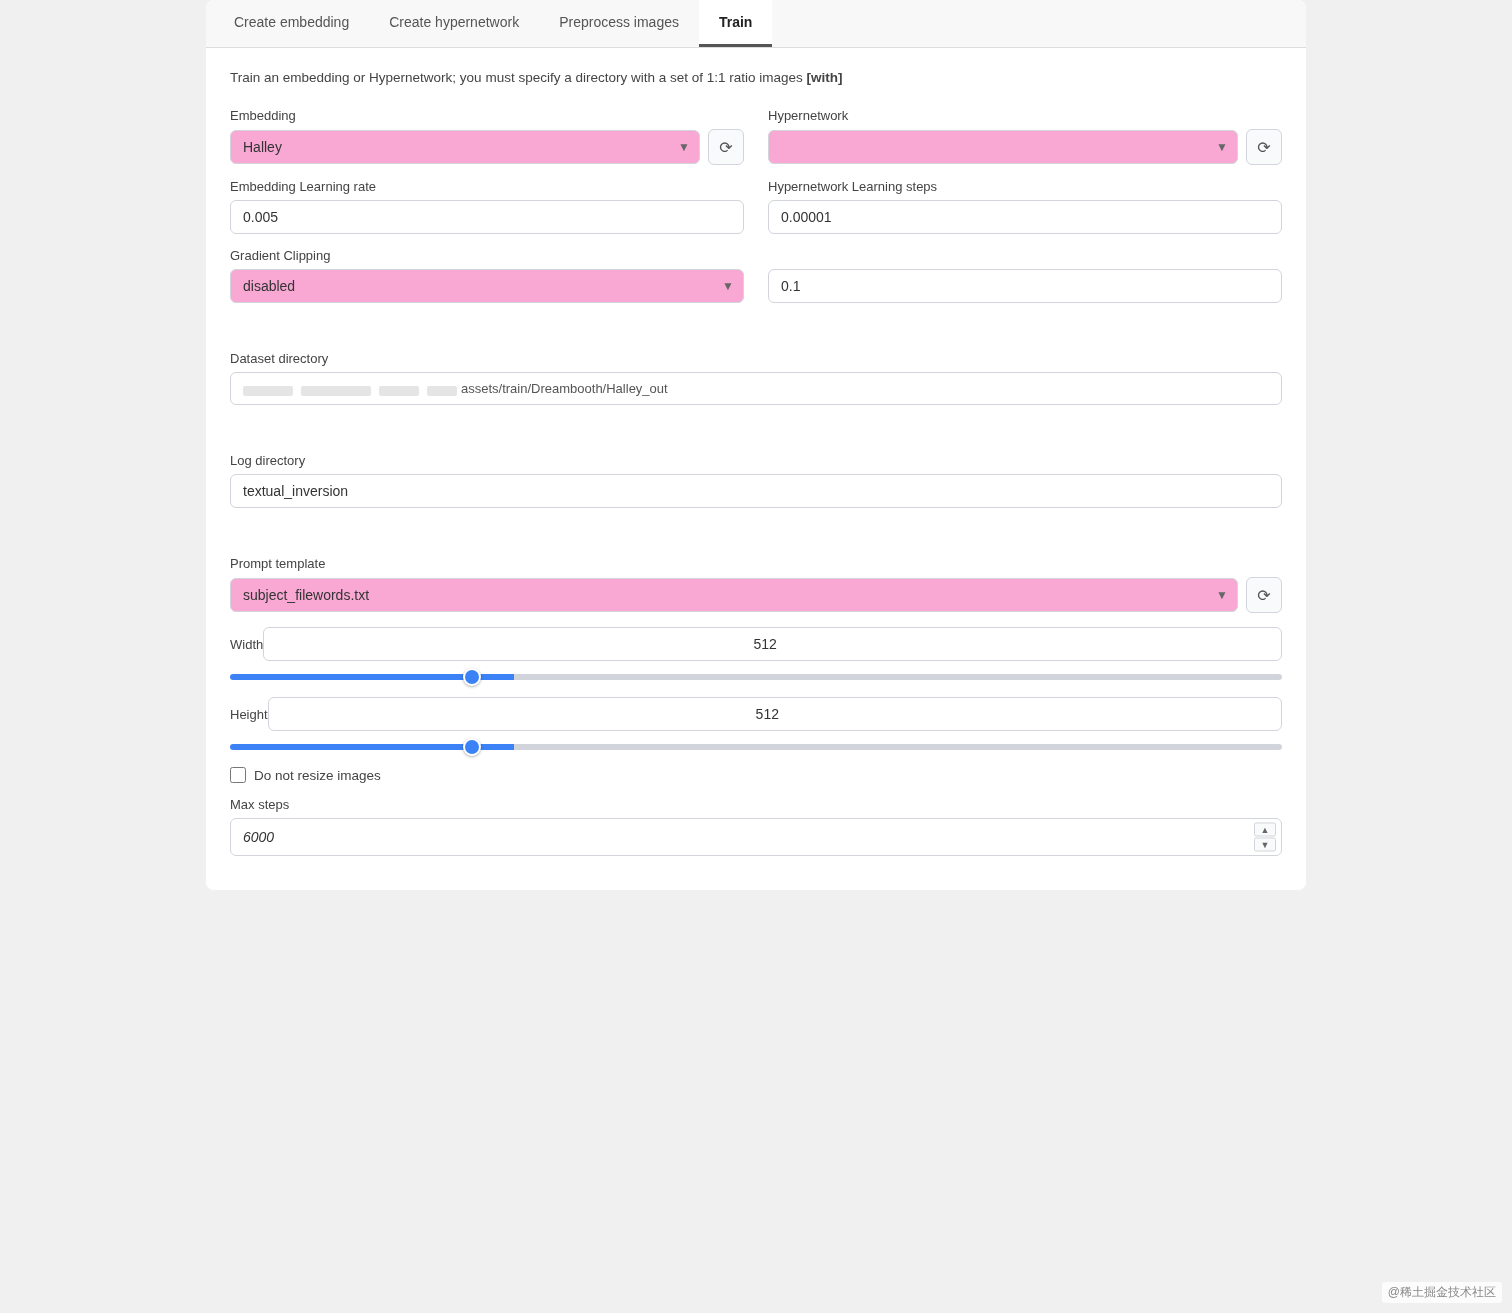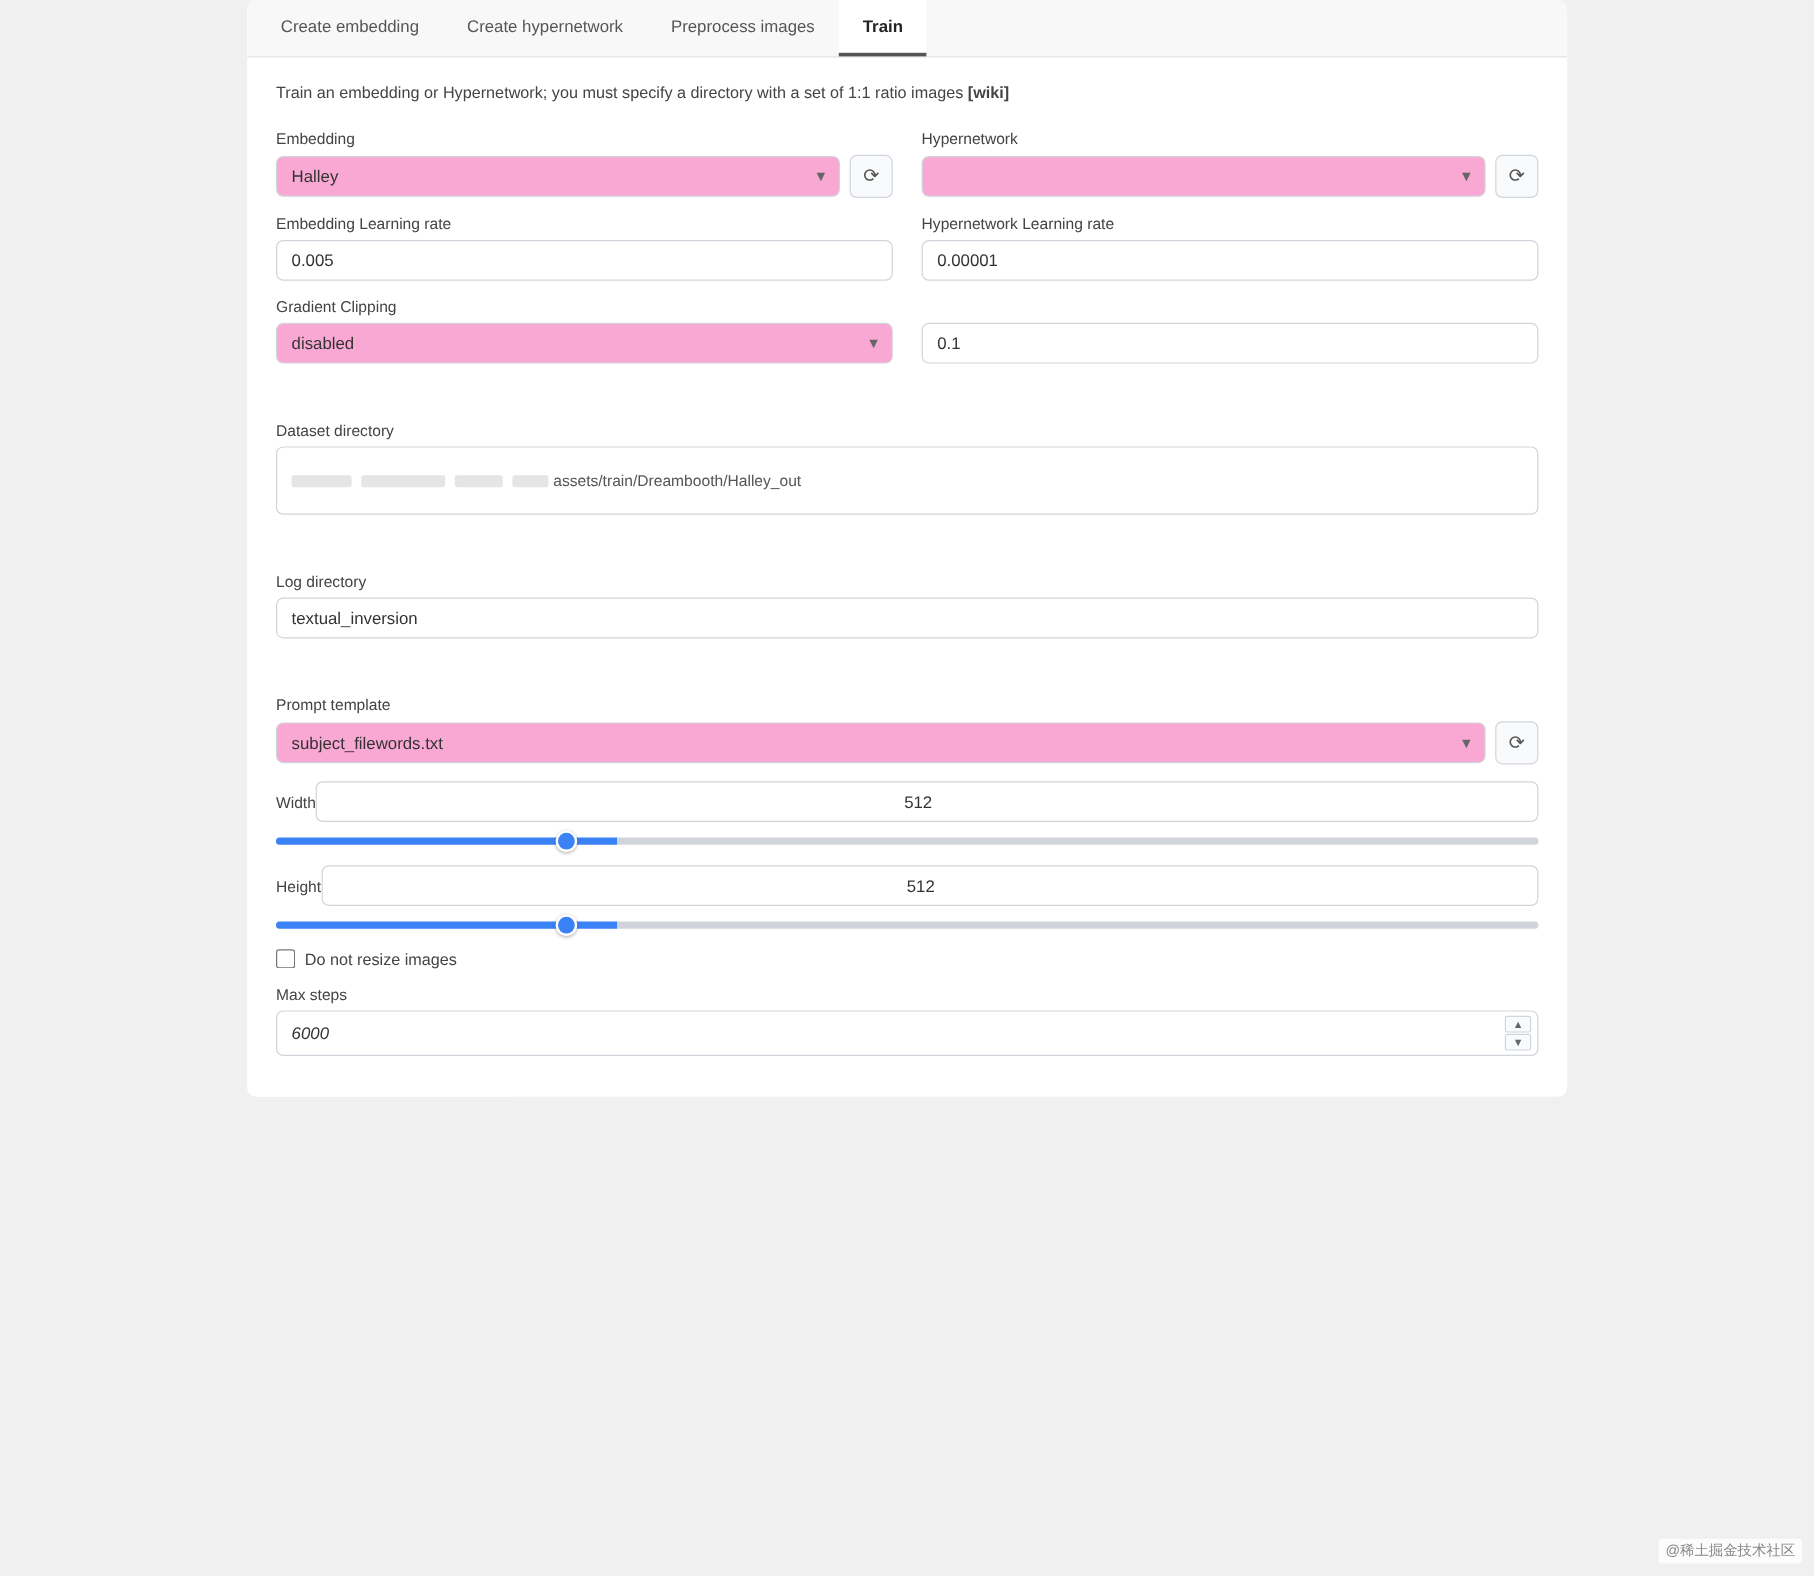--- a/index.html
+++ b/index.html
@@ -138,30 +138,30 @@
       align-items: center;
       justify-content: center;
       flex-shrink: 0;
       color: #555;
       font-size: 16px;
     }
 
     
     .dataset-input {
       width: 100%;
-      padding: 20px 12px;
+      padding: 8px 12px;
       border: 1px solid #d1d5db;
       border-radius: 6px;
       font-size: 14px;
       color: #333;
       background: #fff;
       white-space: nowrap;
       overflow: hidden;
       display: flex;
-      align-items: center;
+      align-items: flex-end;
       gap: 4px;
     }
     .blurred-segment {
       display: inline-block;
       background: #ccc;
       border-radius: 2px;
       height: 10px;
       opacity: 0.5;
     }
     .dataset-path-end {
@@ -296,21 +296,21 @@
   <div class="tabs">
     <div class="tab">Create embedding</div>
     <div class="tab">Create hypernetwork</div>
     <div class="tab">Preprocess images</div>
     <div class="tab active">Train</div>
   </div>
 
   <div class="content">
 
     <div class="info-text">
-      <span>Train an embedding or Hypernetwork; you must specify a directory with a set of 1:1 ratio images </span><strong>[wiki]</strong>
+      <span>Train an embedding or Hypernetwork; you must specify a directory with a set of 1:1 ratio images </span><strong>[with]</strong>
     </div>
 
     <div class="row">
       <div class="field">
         <label>Embedding</label>
         <div class="input-with-btn">
           <div class="select-wrapper">
             <select>
               <option>Halley</option>
               <option>Other</option>
@@ -333,21 +333,21 @@
         </div>
       </div>
     </div>
 
     <div class="row">
       <div class="field">
         <label>Embedding Learning rate</label>
         <input type="text" value="0.005" style="">
       </div>
       <div class="field">
-        <label>Hypernetwork Learning rate</label>
+        <label>Hypernetwork Learning steps</label>
         <input type="text" value="0.00001" style="">
       </div>
     </div>
 
     <div class="row">
       <div class="field">
         <label>Gradient Clipping</label>
         <div class="select-wrapper">
           <select>
             <option>disabled</option>

